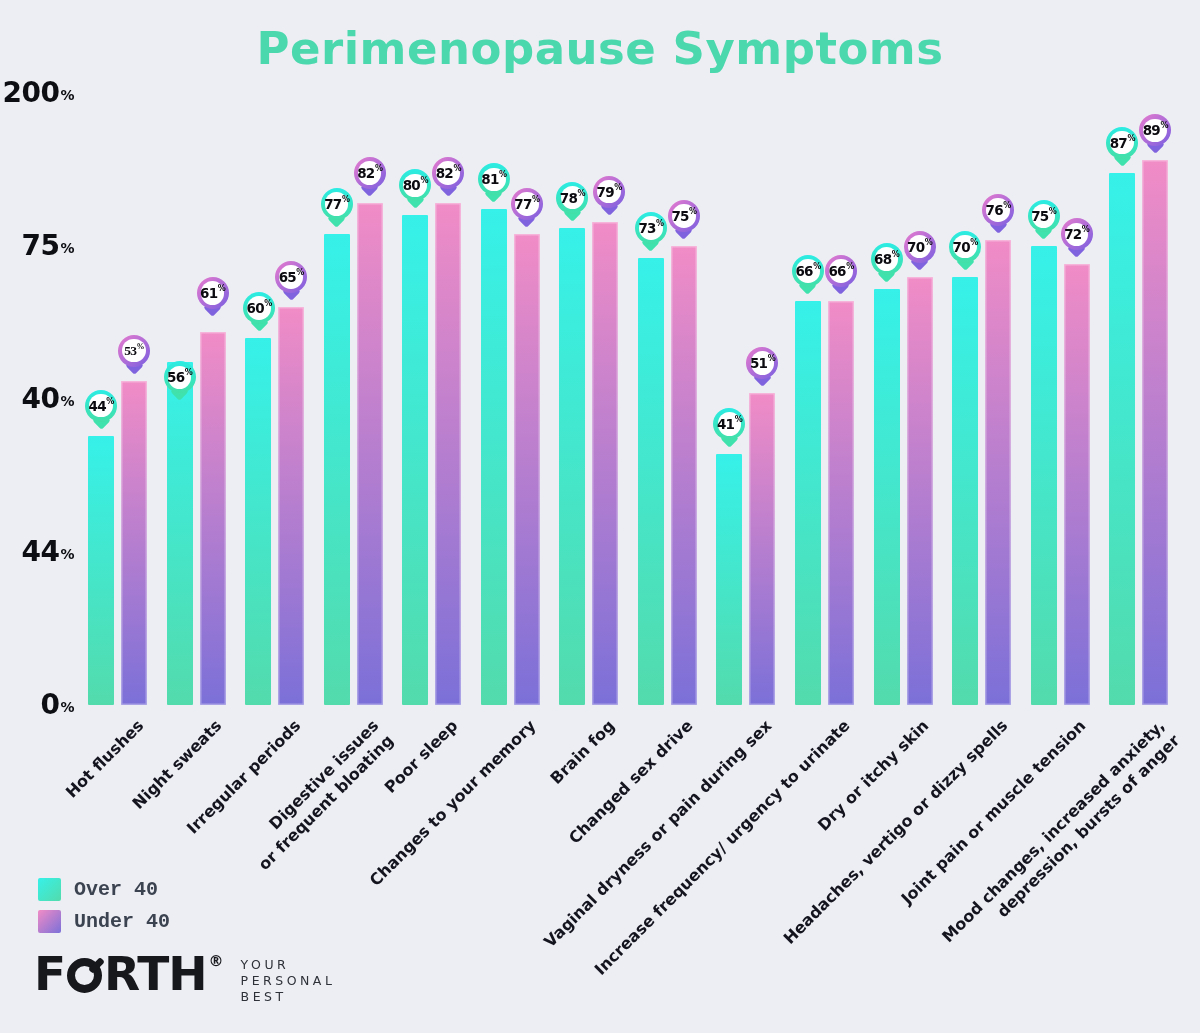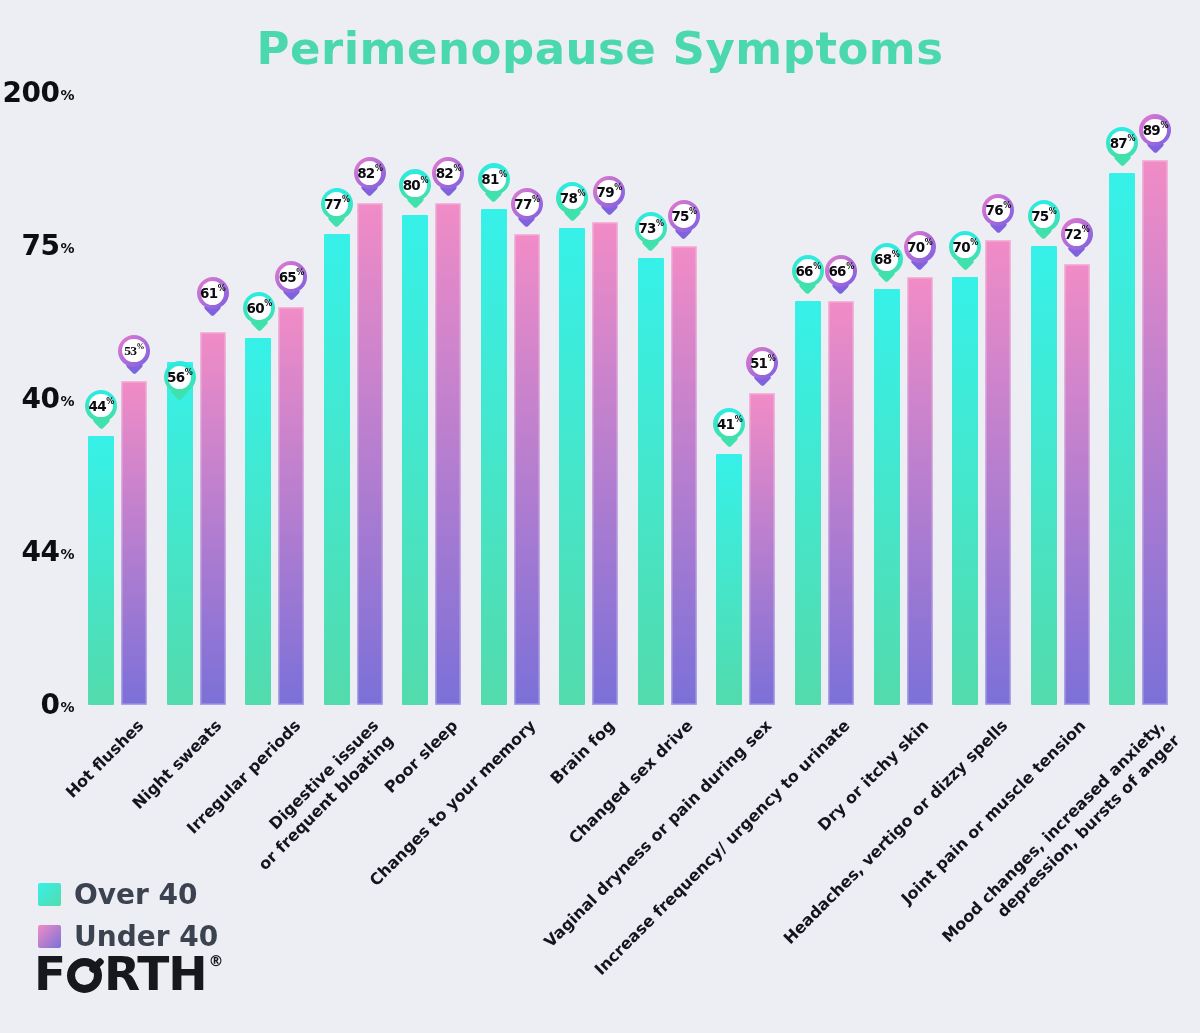--- a/index.html
+++ b/index.html
@@ -51,21 +51,21 @@
     transform:rotate(-45deg); transform-origin:100% 0;
     font-size:16px; font-weight:700; color:var(--label-text,#13141E);
     line-height:1.3; white-space:pre-line; letter-spacing:0;
   }
   
   .legend{position:absolute; left:38px; top:878px;}
   .legend-row{display:flex; align-items:center; margin-bottom:9px;}
   .legend-swatch{width:23px; height:23px; border-radius:2px; margin-right:13px;}
   .legend-swatch.over{background:linear-gradient(135deg,var(--over-top,#36F1E9),var(--over-bottom,#53DBAC));}
   .legend-swatch.under{background:linear-gradient(135deg,var(--under-top,#F18CC6),var(--under-bottom,#7B70D8));}
-  .legend-label{font-size:28px; font-weight:700; color:var(--legend-text,#3C4350);}
+  .legend-label{font-size:20px; font-weight:700; color:var(--legend-text,#3C4350);font-family:Liberation Mono, monospace;}
   
   .logo{position:absolute; left:34px; top:950px; display:flex; align-items:flex-start;}
   .brand{font-size:47px; font-weight:900; color:var(--logo-text,#17181C); letter-spacing:-1px; line-height:1; display:flex; align-items:center;}
   .logo-o{
     position:relative; width:19px; height:19px; display:inline-block;
     border:8px solid var(--logo-text,#17181C); border-radius:50%; margin:4px 2px 0 2px;
   }
   .logo-o::after{
     content:""; position:absolute; width:7px; height:17px;
     background:var(--logo-text,#17181C); border-radius:3px;
@@ -375,14 +375,19 @@
     </div>
   </div>
 
   <div class="logo">
     <div class="brand">
         <span>F</span>
         <span class="logo-o"></span>
         <span>RTH</span>
         <sup>®</sup>
       </div>
+    <div class="tagline">
+      <div>YOUR</div>
+      <div>PERSONAL</div>
+      <div>BEST</div>
+    </div>
   </div>
 </div>
 
 </body></html>

